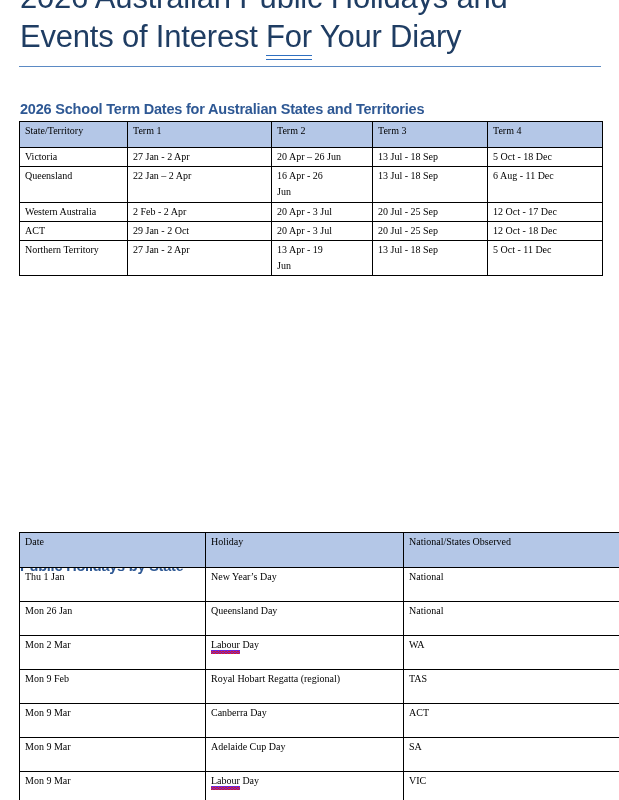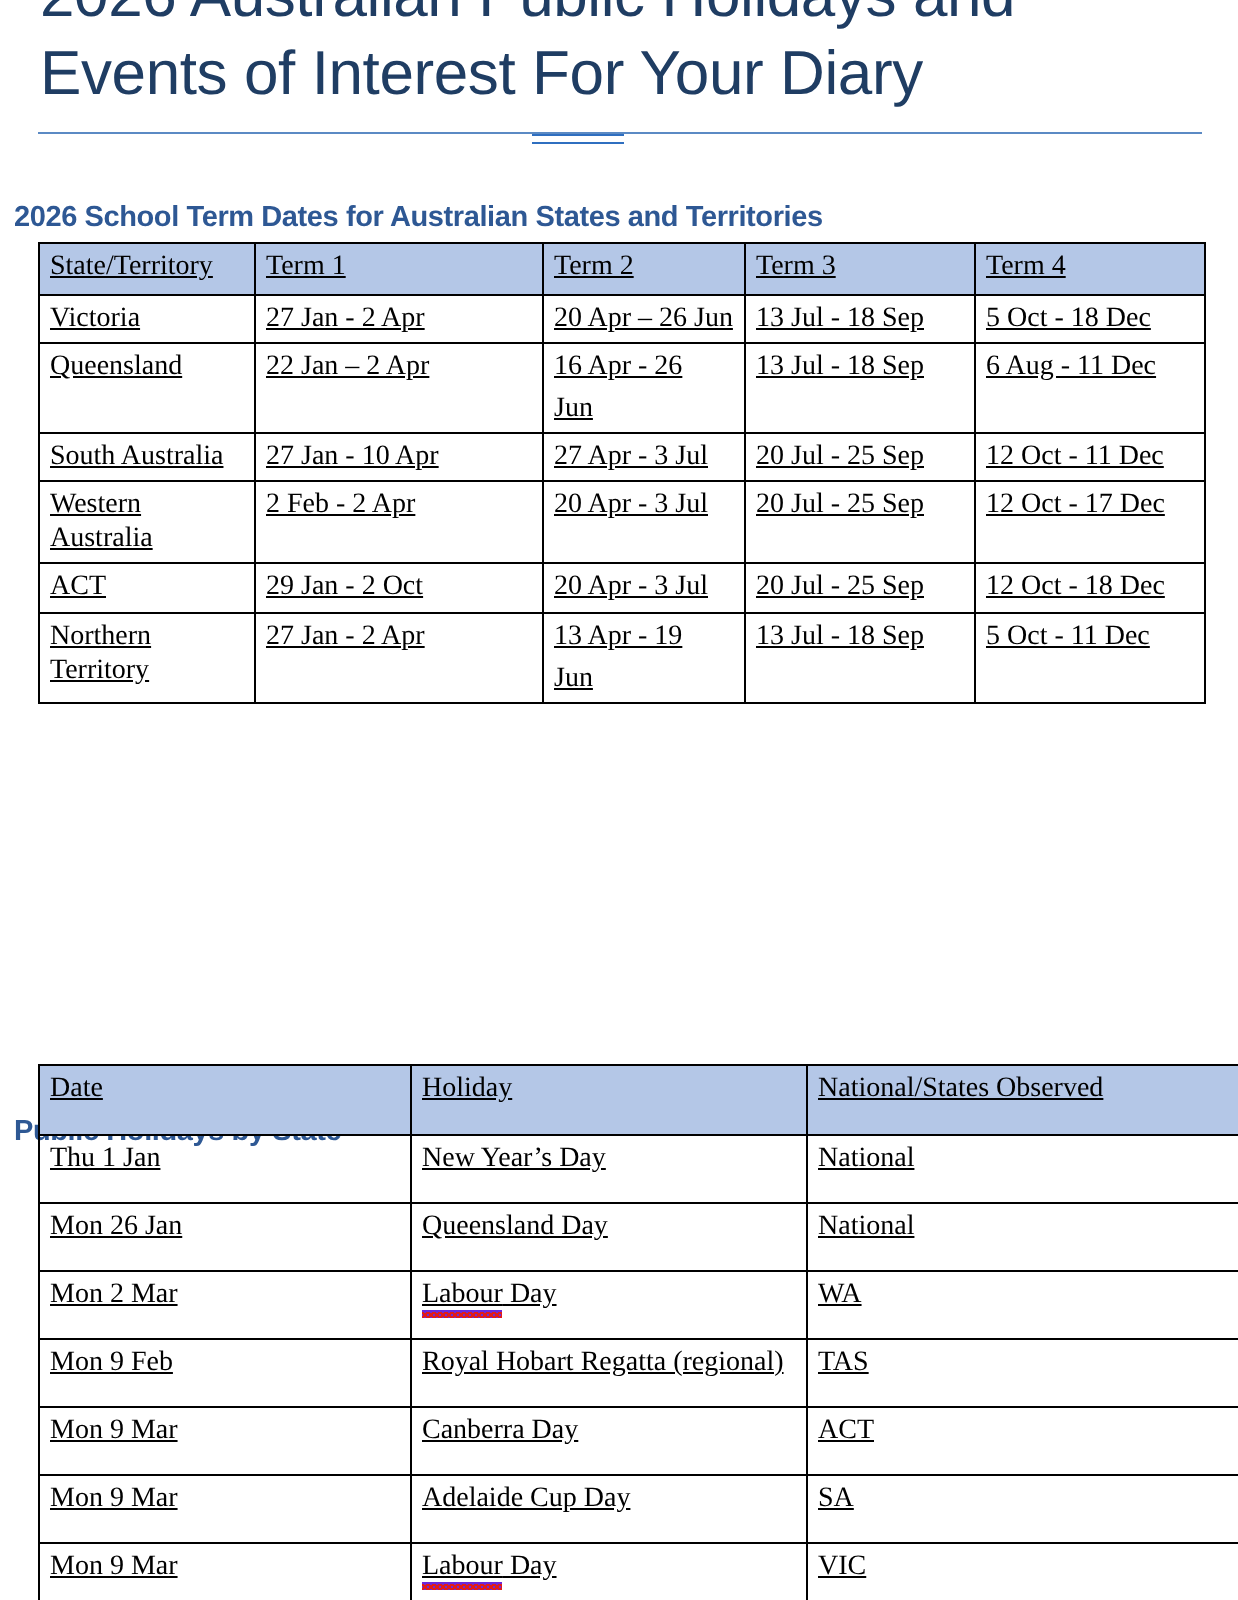--- a/index.html
+++ b/index.html
@@ -32,21 +32,21 @@
     font-size: 31px;
     line-height: 39px;
     font-weight: 400;
     color: #1f3d63;
     letter-spacing: -0.2px;
     white-space: normal;
   }
   .grammar-mark {
     position: relative;
     border-bottom: 1px solid #1f3d63;
-    padding-bottom: 13px;
+    padding-bottom: 1px;
   }
   .grammar-mark::after {
     content: "";
     position: absolute;
     left: 0;
     right: 0;
     bottom: -5px;
     height: 3px;
     border-top: 1px solid #2f6fc0;
     border-bottom: 1px solid #2f6fc0;
@@ -57,39 +57,38 @@
     left: 19px;
     top: 66px;
     width: 582px;
     height: 0;
     border-top: 1px solid #5b8ac4;
   }
 
   
   .section-heading {
     position: absolute;
-    left: 7px;
+    left: 20px;
     font-family: "Liberation Sans", "DejaVu Sans", sans-serif;
     font-size: 14.5px;
     font-weight: bold;
     color: #2e5894;
     letter-spacing: -0.2px;
     white-space: nowrap;
   }
   #heading-terms { top: 101px; }
   #heading-holidays { top: 510px; margin-top: 48px; }
 
   
   table.doc-table {
     position: absolute;
     border-collapse: collapse;
     table-layout: fixed;
-    font-size: 14px;
+    font-size: 10px;
     line-height: 1.22;
-    text-decoration: underline;
   }
   table.doc-table td,
   table.doc-table th {
     border: 1px solid #000000;
     vertical-align: top;
     text-align: left;
     font-weight: normal;
     padding: 3px 5px 3px 5px;
   }
   table.doc-table thead th {
@@ -187,27 +186,20 @@
         <td>Queensland</td>
         <td>22 Jan – 2 Apr</td>
         <td>
           <span class="cell-line">16 Apr - 26</span>
           <span class="cell-line">Jun</span>
         </td>
         <td>13 Jul - 18 Sep</td>
         <td>6 Aug  - 11 Dec</td>
       </tr>
       <tr>
-        <td>South Australia</td>
-        <td>27 Jan - 10 Apr</td>
-        <td>27 Apr - 3 Jul</td>
-        <td>20 Jul - 25 Sep</td>
-        <td>12 Oct - 11 Dec</td>
-      </tr>
-      <tr>
         <td>Western Australia</td>
         <td>2 Feb - 2 Apr</td>
         <td>20 Apr - 3 Jul</td>
         <td>20 Jul - 25 Sep</td>
         <td>12 Oct - 17 Dec</td>
       </tr>
       <tr>
         <td>ACT</td>
         <td>29 Jan - 2 Oct</td>
         <td>20 Apr - 3 Jul</td>

